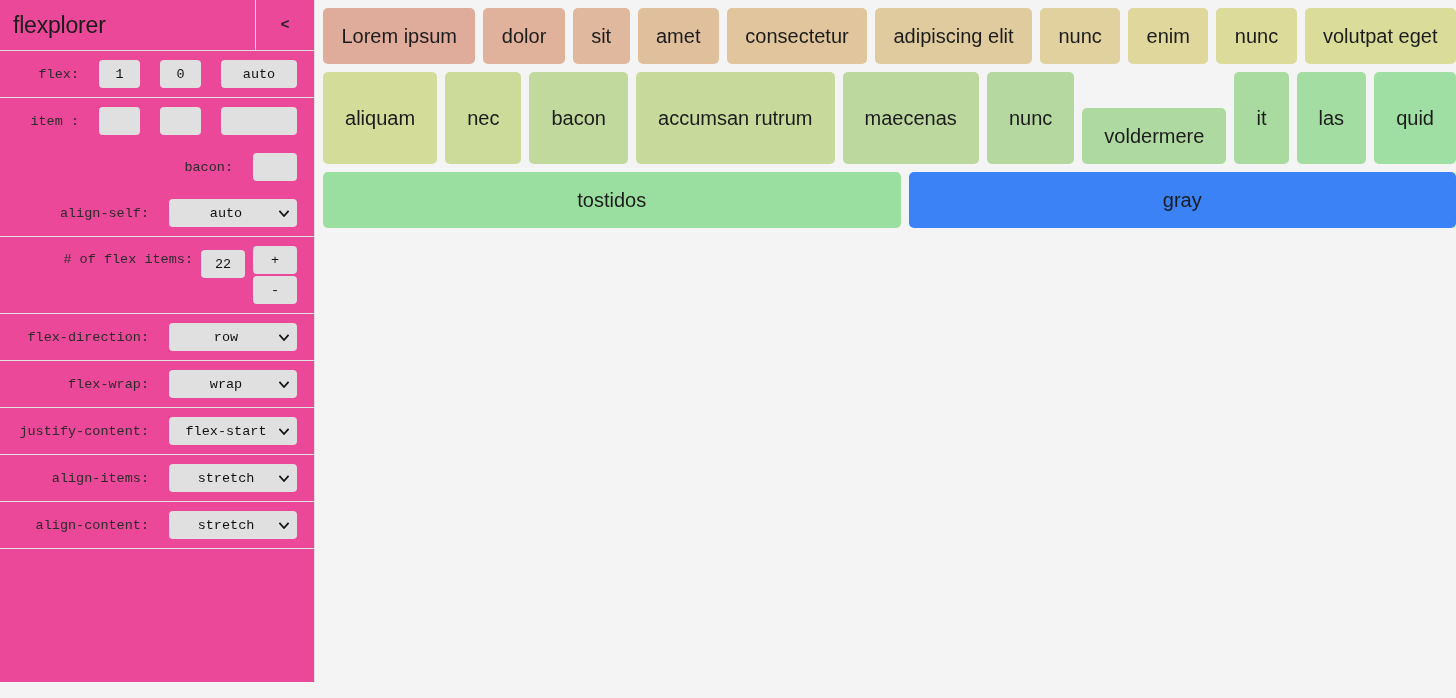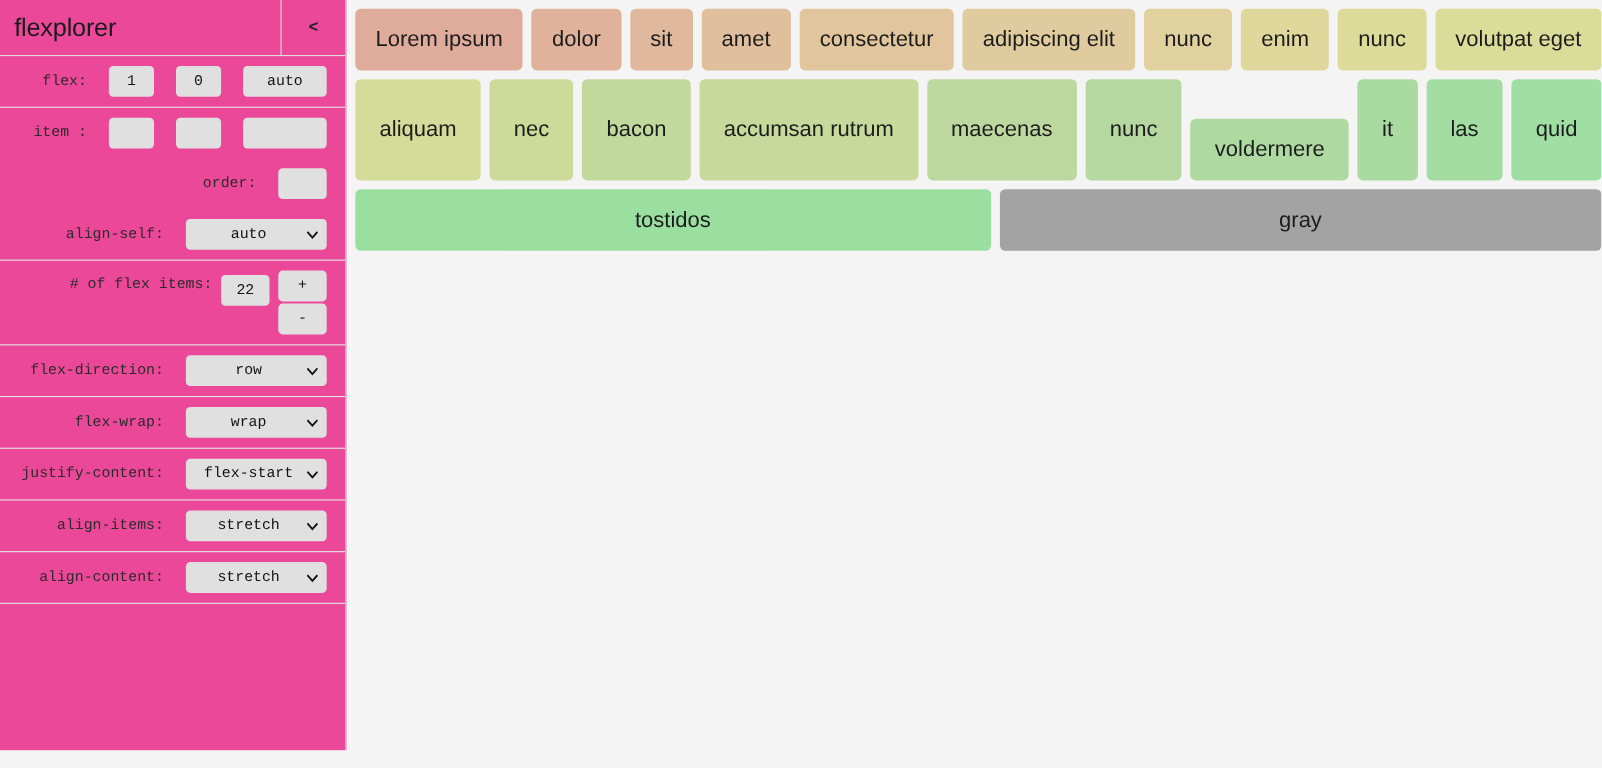--- a/index.html
+++ b/index.html
@@ -161,21 +161,21 @@
     </div>
 
     <div class="ctrl-section">
       <div class="ctrl-row">
         <span class="ctrl-label">item :</span>
         <input class="field f-grow" value="" style="">
         <input class="field f-shrink" value="" style="">
         <input class="field f-basis" value="" style="">
       </div>
       <div class="ctrl-row">
-        <span class="ctrl-label">order:</span>
+        <span class="ctrl-label">bacon:</span>
         <input class="field f-order" value="" style="">
       </div>
       <div class="ctrl-row">
         <span class="ctrl-label">align-self:</span>
         <div class="select-box">
           <span class="sel-val">auto</span>
           <span class="chev">
             <svg viewBox="0 0 10 10" width="10" height="10">
                 <path d="M1 3 L5 7.5 L9 3" stroke="#111" stroke-width="1.7" fill="none" stroke-linecap="square"></path>
               </svg>
@@ -325,19 +325,19 @@
         </div>
         <div class="flex-item" style="background: rgb(164, 221, 162);">
           <span>las</span>
         </div>
         <div class="flex-item" style="background: rgb(159, 223, 163);">
           <span>quid</span>
         </div>
         <div class="flex-item" style="background: rgb(155, 223, 160);">
           <span>tostidos</span>
         </div>
-        <div class="flex-item" style="background: #a3a3a3;">
+        <div class="flex-item" style="background: #3b82f6;">
           <span>gray</span>
         </div>
       </div>
   </div>
 
 </div>
 
 </body></html>

